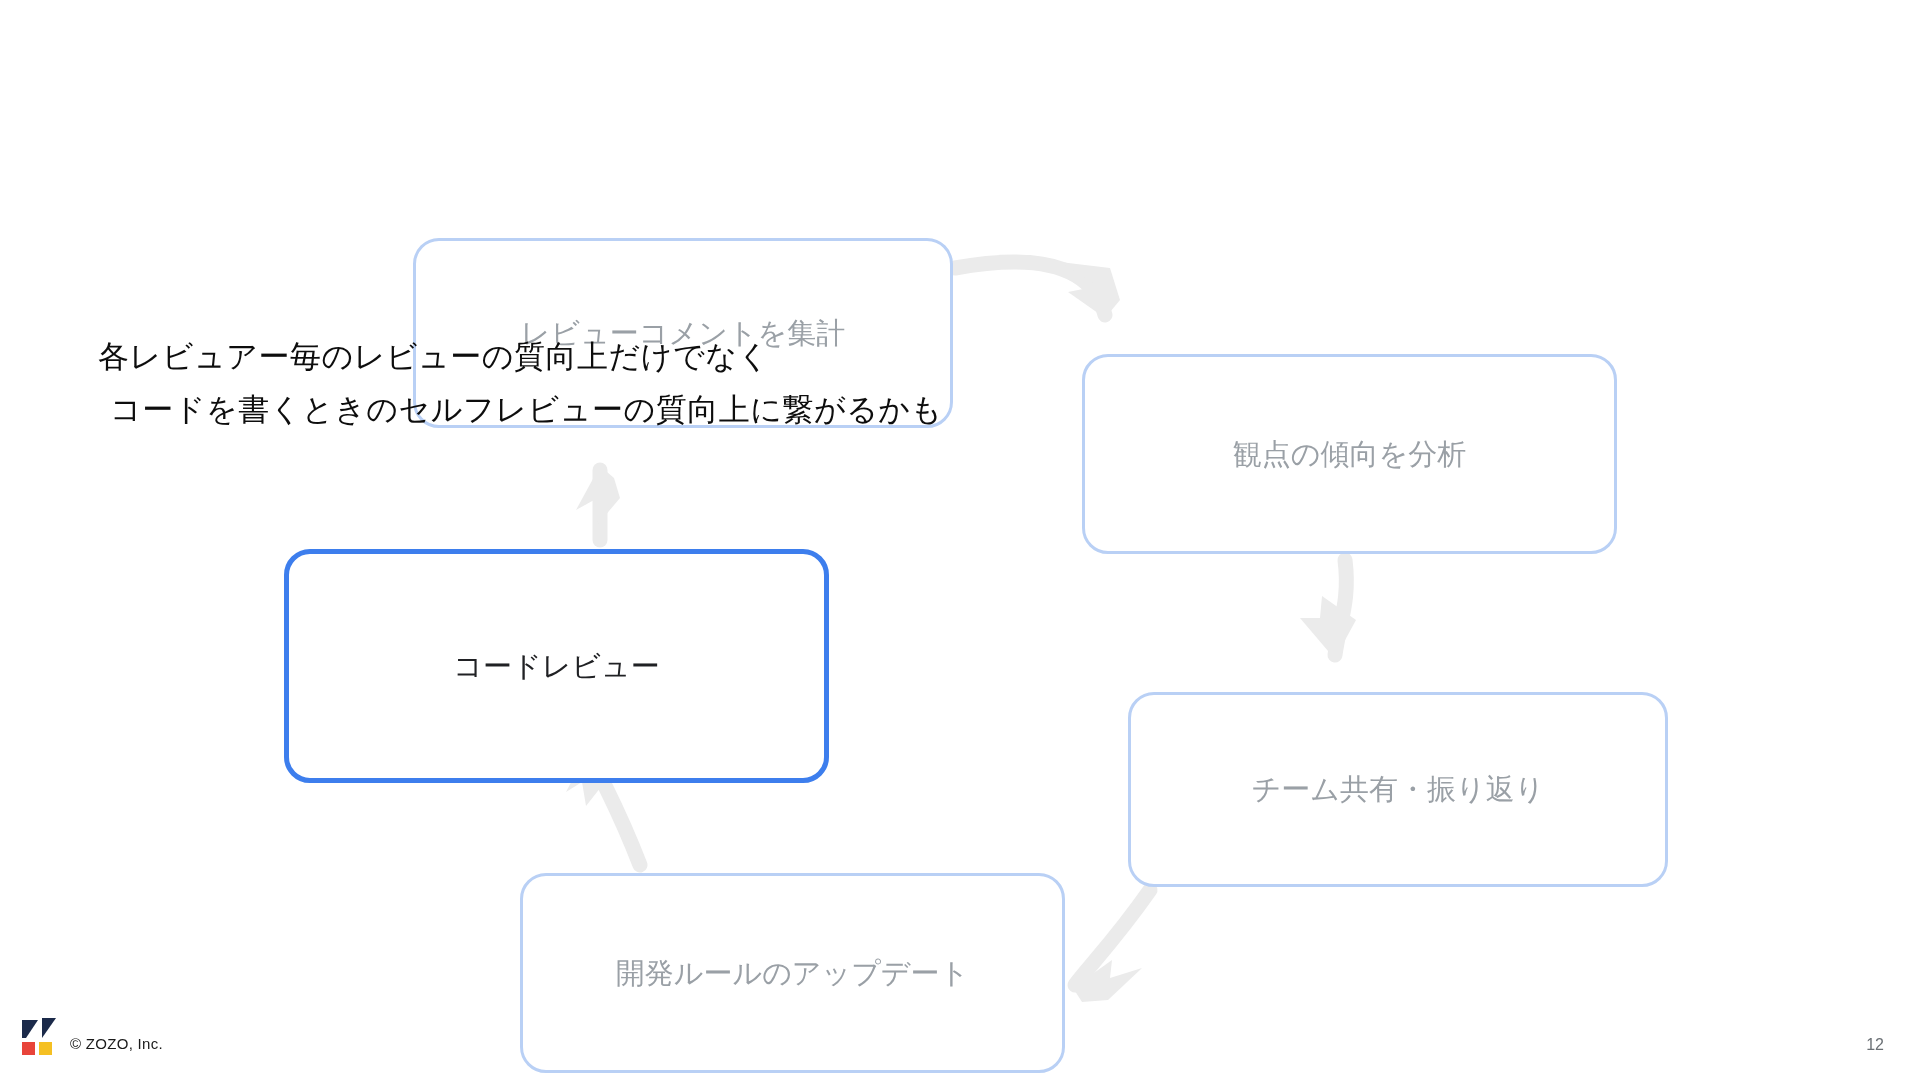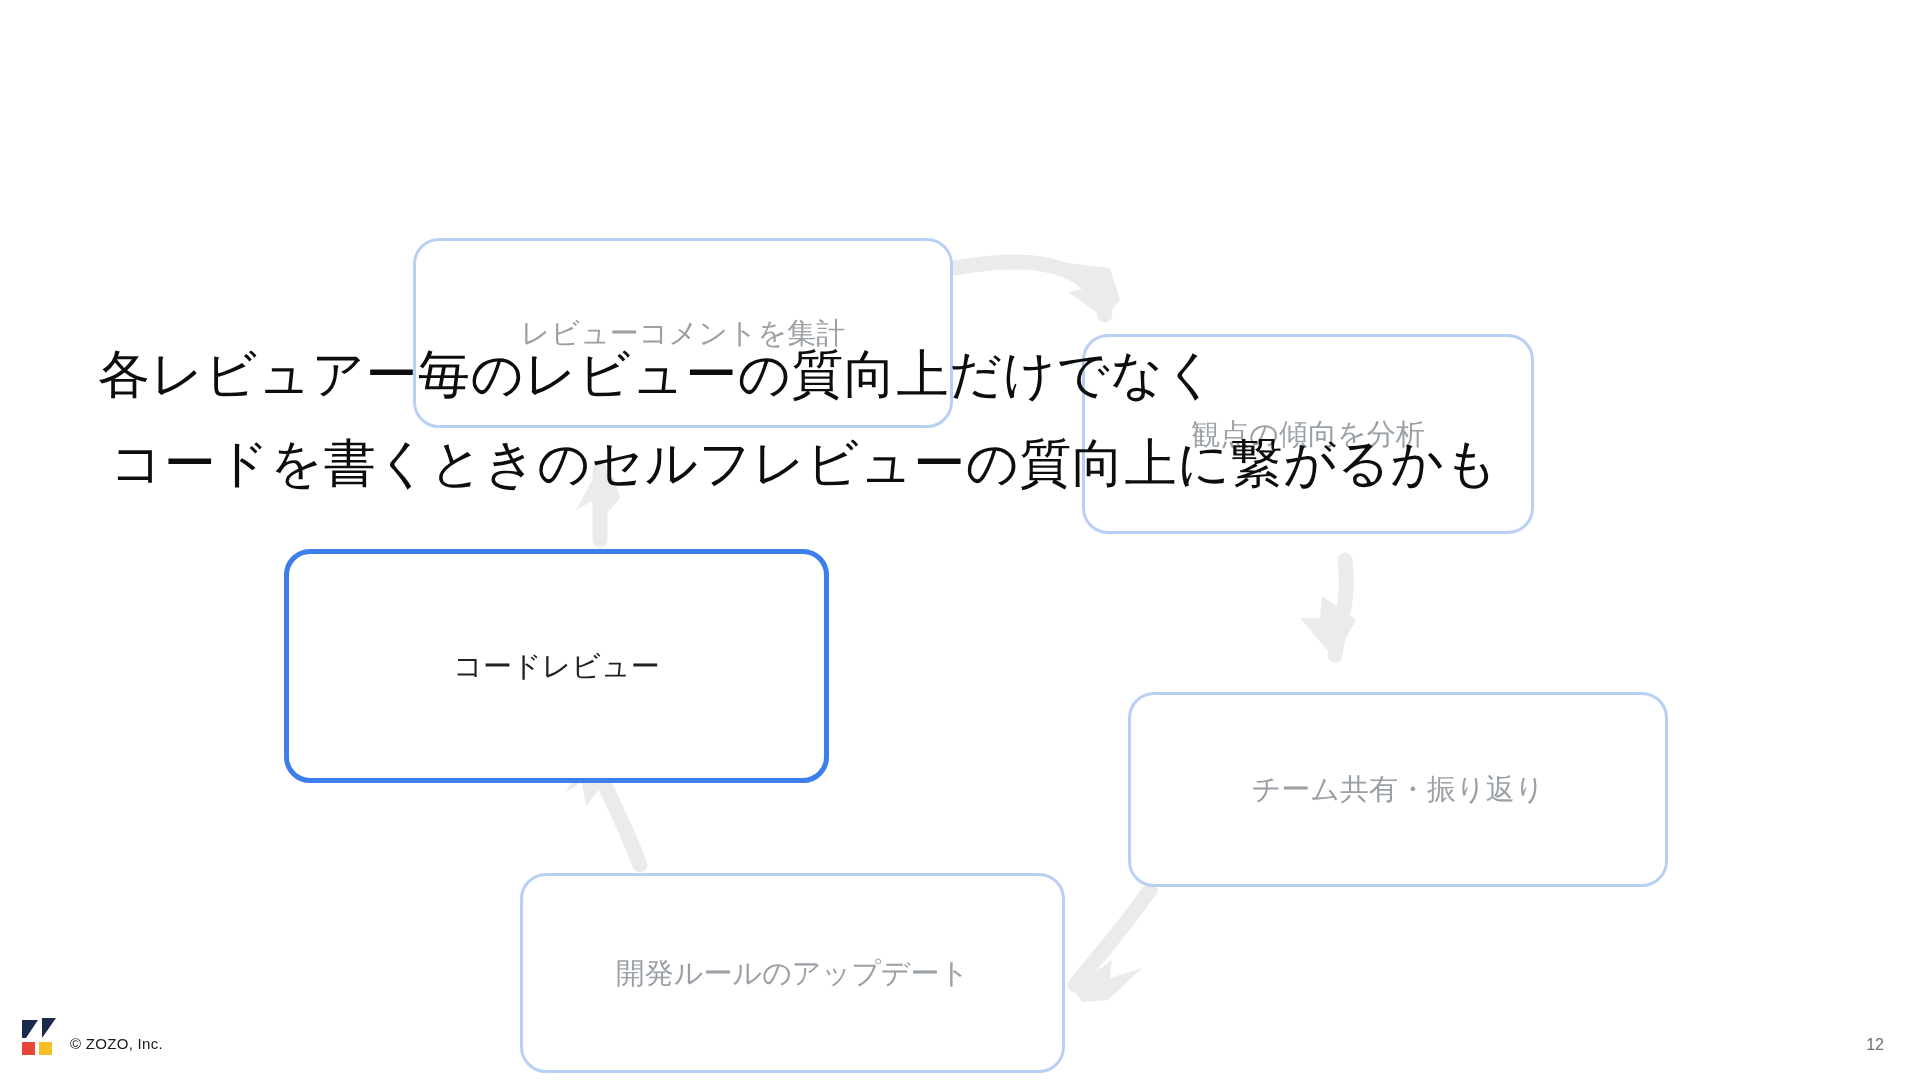--- a/index.html
+++ b/index.html
@@ -43,30 +43,30 @@
     font-size:29px;
   }
   .node.active {
     border:5px solid #3d7eed;
     color:#202124;
     font-size:29px;
   }
 
   
   #node-aggregate   { left:413px; top:238px;  width:540px; height:190px; }
-  #node-analyze     { left:1082px; top:334px; width:452px; height:200px; }
+  #node-analyze     { left:1082px; top:354px; width:535px; height:200px; }
   #node-share       { left:1128px; top:692px; width:540px; height:195px; }
   #node-rules       { left:520px;  top:873px; width:545px; height:200px; }
   #node-review      { left:284px;  top:549px; width:545px; height:234px; }
 
   
   #overlay {
     position:absolute;
     left:98px; top:330px;
-    font-size:52px;
+    font-size:31px;
     color:#0d0d0d;
     line-height:1.72;
     white-space:nowrap;
     letter-spacing:0.5px;
   }
   #overlay .ln { display:block; }
   #overlay .ln2 { padding-left:12px; }
 
   
   #footer-logo { position:absolute; left:22px; bottom:24px; width:36px; height:38px; }

